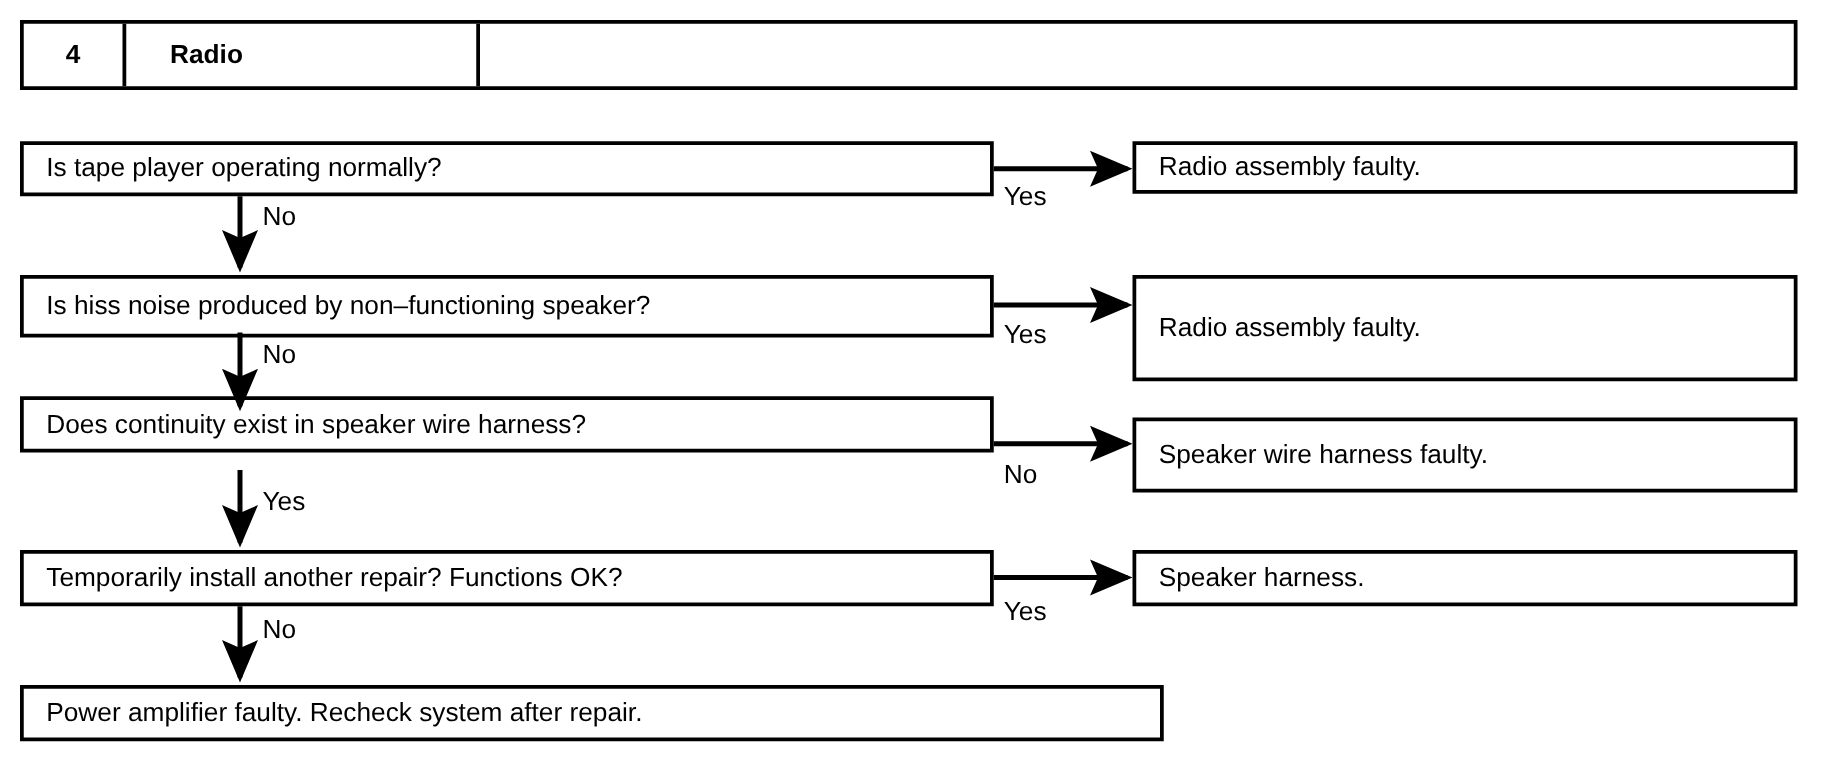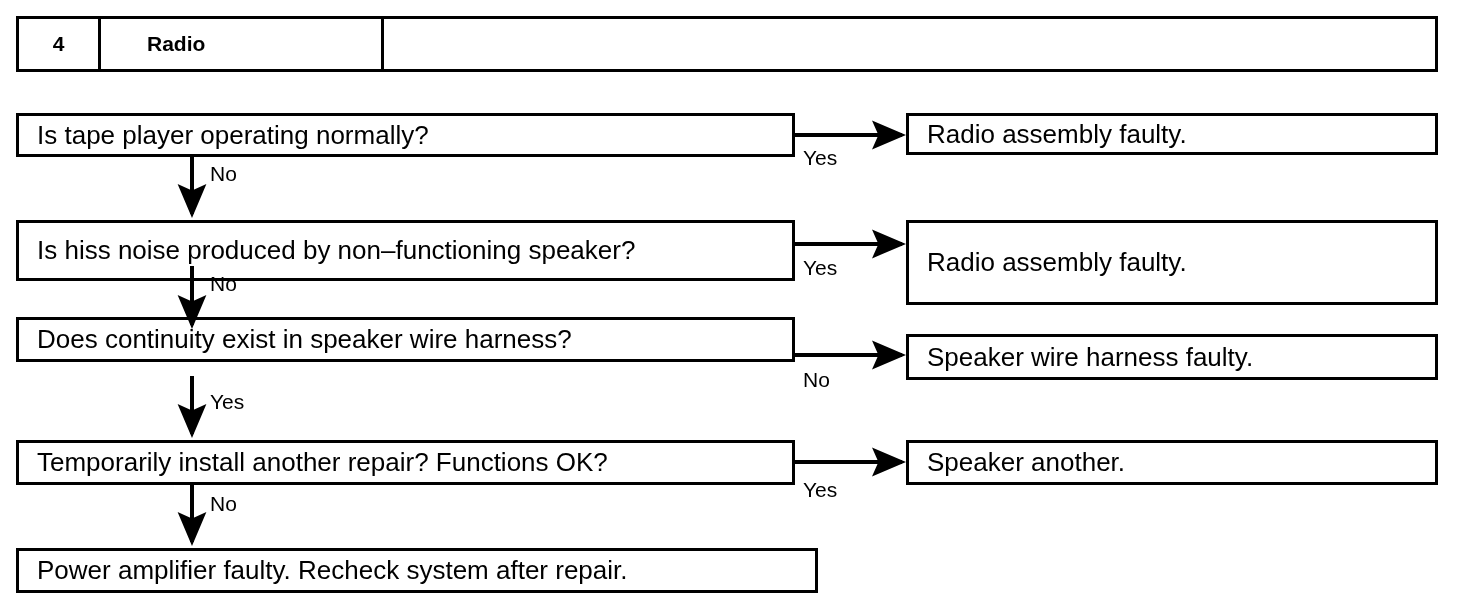--- a/index.html
+++ b/index.html
@@ -36,21 +36,21 @@
     white-space: nowrap;
   }
   .header-cell-num {
     width: 82px;
     justify-content: center;
     border-right: 3px solid #000;
     font-size: 21px;
   }
   .header-cell-name {
     width: 283px;
-    padding-left: 46px;
+    padding-left: 35px;
     border-right: 3px solid #000;
     font-size: 21px;
   }
   .header-cell-title {
     flex: 1;
     padding-left: 22px;
     font-size: 21px;
     letter-spacing: 0.2px;
   }
 
@@ -58,21 +58,21 @@
   .box {
     position: absolute;
     border: 3px solid #000;
     box-sizing: border-box;
     background: #fff;
     display: flex;
     flex-direction: column;
     justify-content: center;
   }
   .box .line {
-    font-size: 26px;
+    font-size: 21px;
     line-height: 1.32;
     padding-left: 18px;
     white-space: nowrap;
   }
 
   
   .edge-label {
     position: absolute;
     font-size: 21px;
     white-space: nowrap;
@@ -93,50 +93,50 @@
 
 <div class="header-table">
   <div class="header-cell header-cell-num">4</div>
   <div class="header-cell header-cell-name">Radio</div>
 </div>
 
 <div class="box" style="left:16px; top:113px; width:779px; height:44px;">
   <div class="line">Is tape player operating normally?</div>
 </div>
 
-<div class="box" style="left:16px; top:220px; width:779px; height:61px;">
+<div class="box" style="left:16px; top:220px; width:779px; height:50px;">
   <div class="line">Is hiss noise produced by non–functioning speaker?</div>
 </div>
 
 <div class="box" style="left:16px; top:317px; width:779px; height:45px;">
   <div class="line">Does continuity exist in speaker wire harness?</div>
 </div>
 
 <div class="box" style="left:16px; top:440px; width:779px; height:45px;">
   <div class="line">Temporarily install another repair? Functions OK?</div>
 </div>
 
-<div class="box" style="left:16px; top:548px; width:802px; height:45px;">
+<div class="box" style="left:16px; top:548px; width:915px; height:45px;">
   <div class="line">Power amplifier faulty. Recheck system after repair.</div>
 </div>
 
 <div class="box" style="left:906px; top:113px; width:532px; height:42px;">
   <div class="line">Radio assembly faulty.</div>
 </div>
 
 <div class="box" style="left:906px; top:220px; width:532px; height:85px;">
   <div class="line">Radio assembly faulty.</div>
 </div>
 
-<div class="box" style="left:906px; top:334px; width:532px; height:46px;">
+<div class="box" style="left:906px; top:334px; width:532px; height:60px;">
   <div class="line">Speaker wire harness faulty.</div>
 </div>
 
 <div class="box" style="left:906px; top:440px; width:532px; height:45px;">
-  <div class="line">Speaker another.</div>
+  <div class="line">Speaker harness.</div>
 </div>
 
 <div class="edge-label" style="left:210px; top:162px;">No</div>
 <div class="edge-label" style="left:803px; top:146px;">Yes</div>
 
 <div class="edge-label" style="left:210px; top:272px;">No</div>
 <div class="edge-label" style="left:803px; top:256px;">Yes</div>
 
 <div class="edge-label" style="left:210px; top:390px;">Yes</div>
 <div class="edge-label" style="left:803px; top:368px;">No</div>

